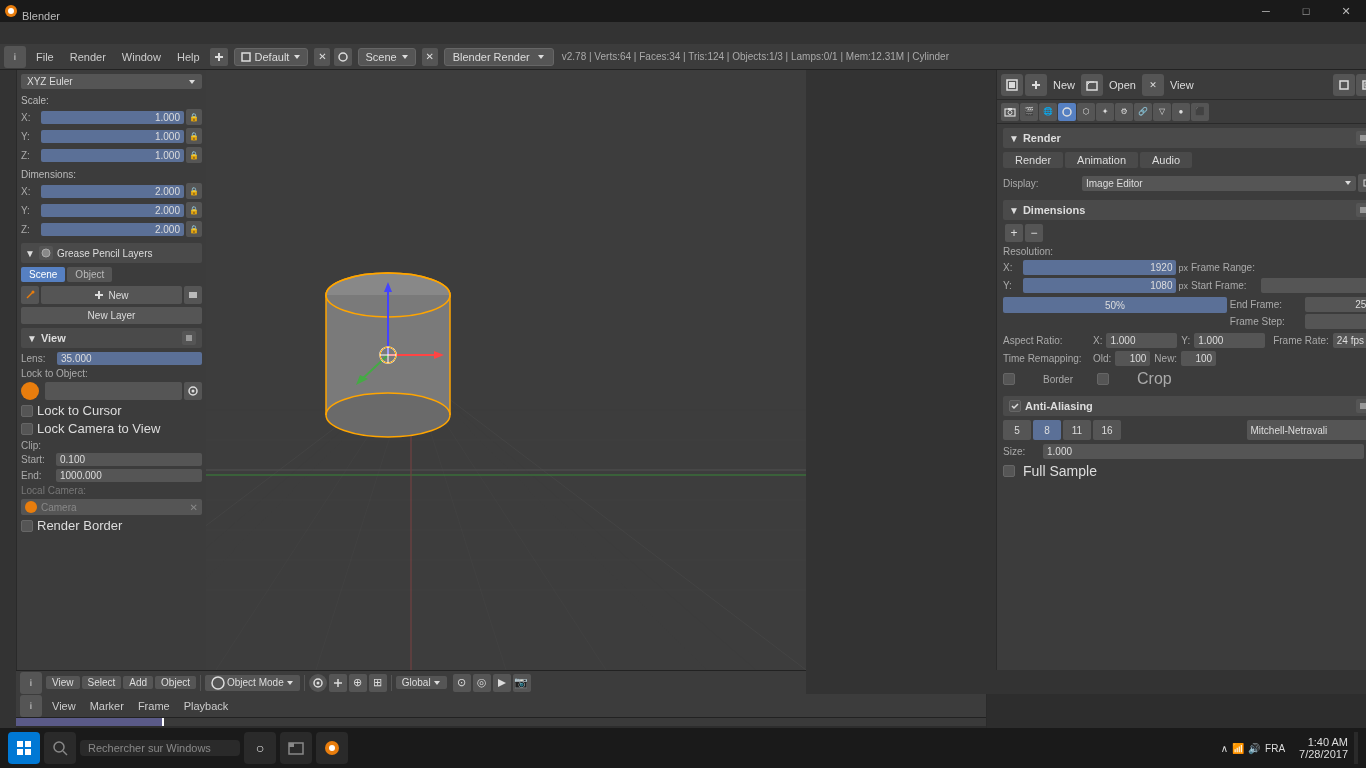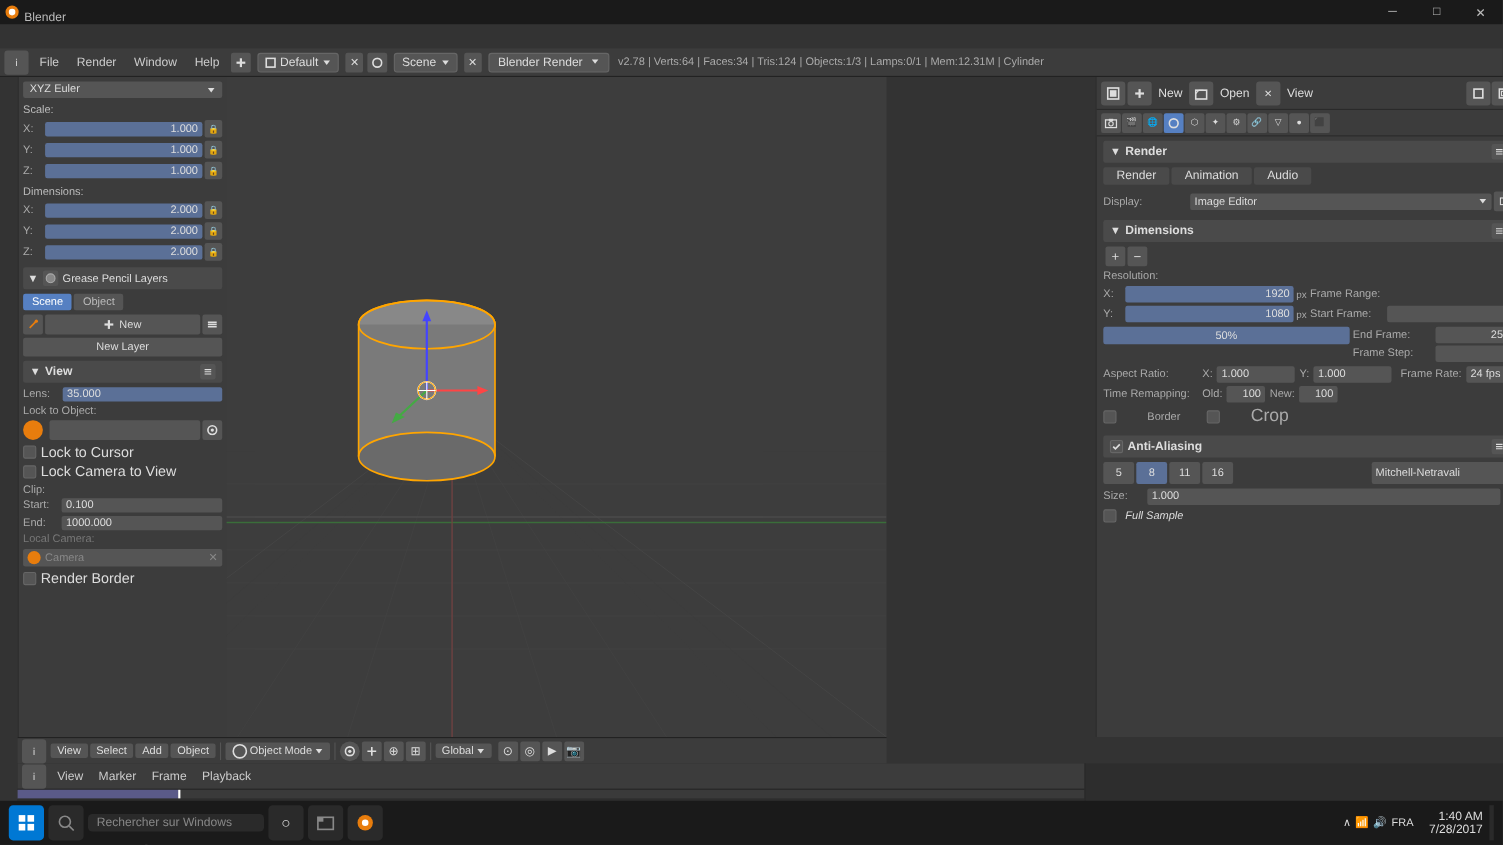--- a/index.html
+++ b/index.html
@@ -1193,21 +1193,21 @@
           <div class="aa-size-row">
             <span class="aa-size-label">Size:</span>
             <div class="aa-size-value" style="background:#555;border-radius:2px;padding:2px 4px;color:#ddd;font-size:10px;">
               <span>1.000</span>
             </div>
             <span class="aa-size-unit">px</span>
           </div>
 
           <div class="full-sample-row">
             <div class="checkbox-box"></div>
-            <span style="color:#ddd;font-size:10px;margin-left:4px;font-style:italic;">Full Sample</span>
+            <span style="color:#ddd;font-size:14px;margin-left:4px;">Full Sample</span>
           </div>
         </div>
 
       </div>
     </div>
 
     <div id="viewport-bottom">
       <div class="menu-icon-btn" style="font-size:9px;">ℹ</div>
       <span class="vp-btn">View</span>
       <span class="vp-btn">Select</span>

